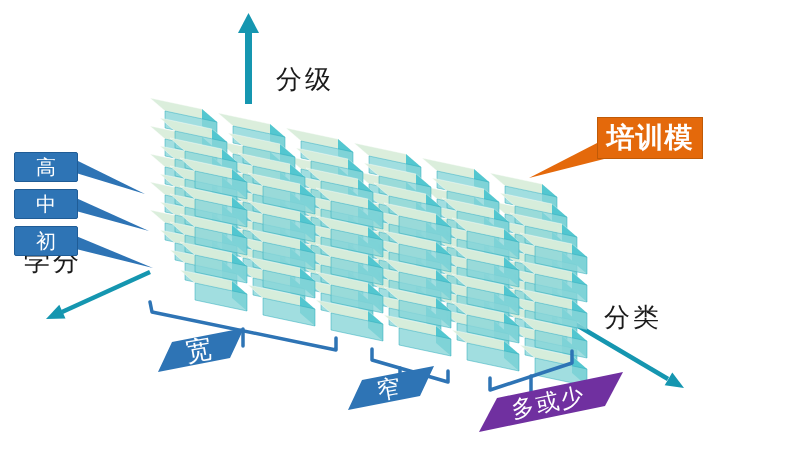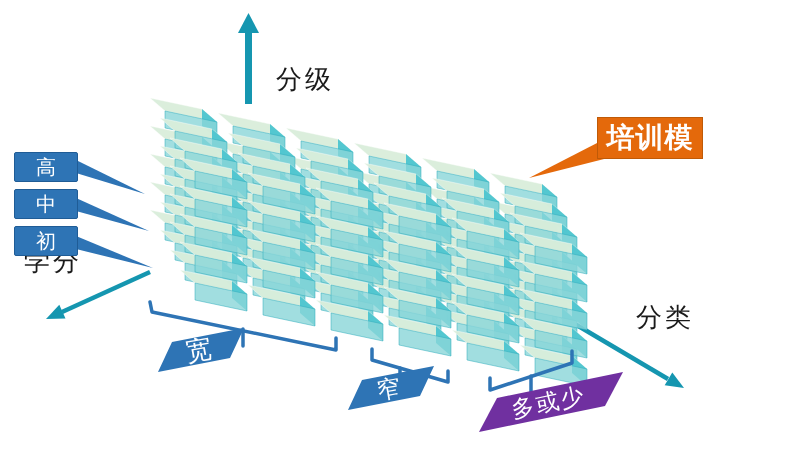--- a/index.html
+++ b/index.html
@@ -426,20 +426,20 @@
       <polygon points="362,380 434,366 420,396 348,410" class="tile-blue"></polygon>
       <text x="0" y="0" transform="translate(390,397) rotate(-10)" class="tile-text" font-size="24">窄</text>
 
       <polygon points="497,398 623,372 605,406 479,432" class="tile-purple"></polygon>
       <text x="0" y="0" transform="translate(550,410) rotate(-12)" class="tile-text" font-size="23" letter-spacing="2">多或少</text>
     </g>
   </svg>
 
   <div class="axis-label" style="left:276px;top:22px;margin-top:40px;">分级</div>
   <div class="axis-label" style="left:24px;top:244px;">学分</div>
-  <div class="axis-label" style="left:604px;top:300px;margin-left:32px;">分类</div>
+  <div class="axis-label" style="left:604px;top:300px;">分类</div>
 
   <div class="lvl" style="top:152px;">高</div>
   <div class="lvl" style="top:189px;">中</div>
   <div class="lvl" style="top:226px;">初</div>
 
   <div class="callout-box">培训模块</div>
 </div>
 
 </body></html>

